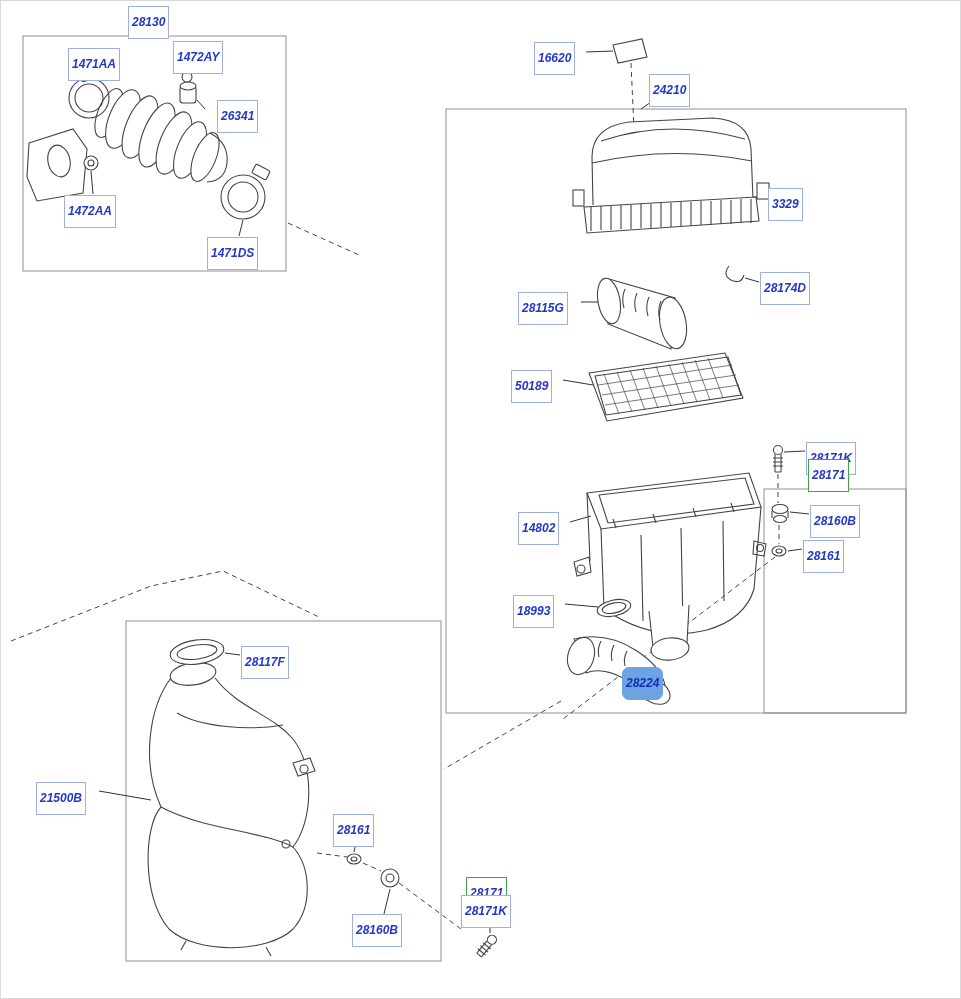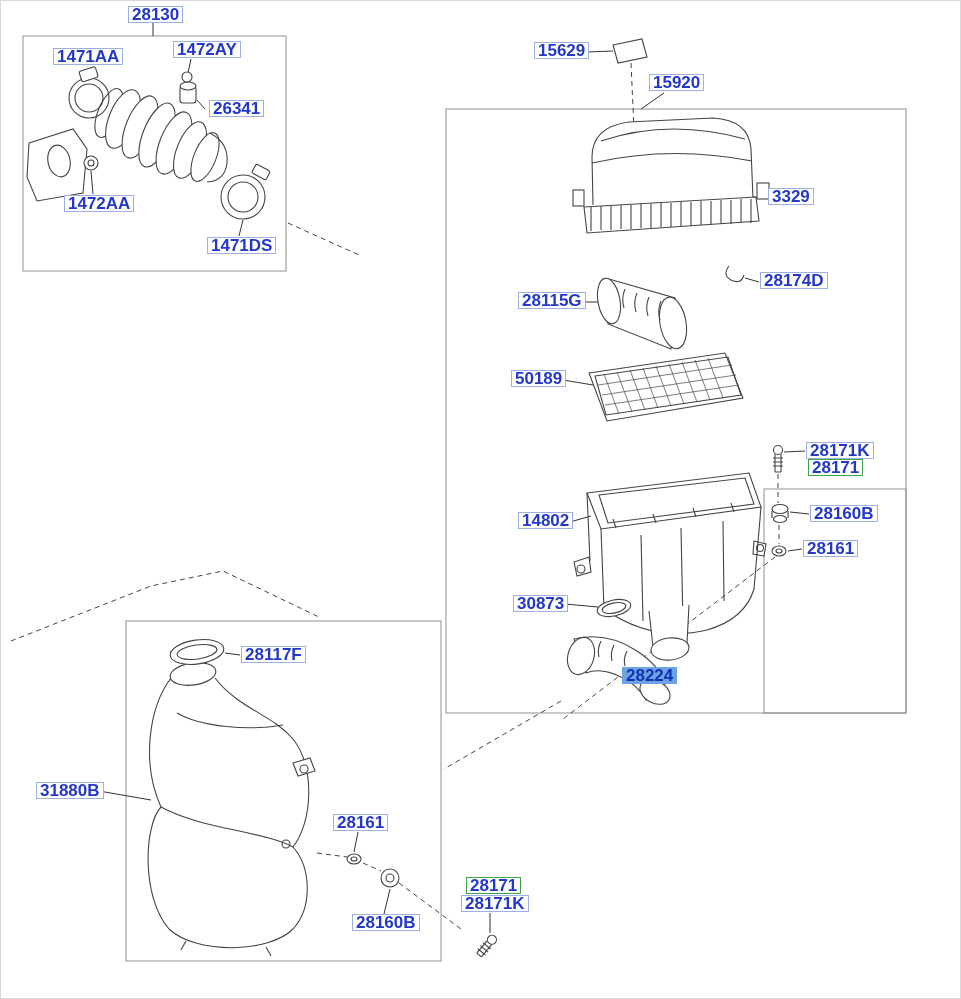--- a/index.html
+++ b/index.html
@@ -13,26 +13,26 @@
   *{margin:0;padding:0;box-sizing:border-box;}
   body{background:#fff;font-family:"Liberation Sans",sans-serif;}
   .stage{position:relative;width:961px;height:999px;background:#fff;border:1px solid #d9d9d9;overflow:hidden;}
   svg.art{position:absolute;left:0;top:0;z-index:1;}
   .boxes{stroke:#8f8f8f;fill:none;stroke-width:1;}
   .dash{stroke:var(--line,#444);fill:none;stroke-width:1;stroke-dasharray:5 4;}
   .lead{stroke:#333;fill:none;stroke-width:1;}
   .part{stroke:var(--line,#444);fill:#fff;stroke-width:1.1;}
   .part .nf{fill:none;}
   .lbl{
-    position:absolute;z-index:2;font-size:17px;font-weight:700;line-height:15px;
+    position:absolute;z-index:2;font-size:12px;font-weight:700;line-height:15px;
     color:var(--label-text);background:#fff;border:1px solid var(--label-border);
-    padding:0 3px;white-space:nowrap;cursor:pointer;
+    padding:8px 3px;white-space:nowrap;cursor:pointer;font-style:italic;
   }
   .lbl.green{border-color:var(--green-border);text-align:right;}
-  .lbl.hl{background:var(--highlight-bg);border-color:var(--highlight-bg);color:var(--highlight-text);}
+  .lbl.hl{background:var(--highlight-bg);border-color:var(--highlight-bg);color:var(--highlight-text);border-radius:7px;}
 </style>
 </head>
 <body>
 
 <div class="stage">
 
   <svg class="art" width="961" height="999" viewBox="0 0 961 999" xmlns="http://www.w3.org/2000/svg">
 
     <g class="boxes">
       <rect x="22" y="35" width="263" height="235"></rect>
@@ -205,38 +205,38 @@
 
       <g transform="rotate(40 489 941)">
         <circle cx="489" cy="938" r="4.5"></circle>
         <path class="nf" d="M486 942 L486 958 M492 942 L492 958 M486 958 L492 958 M484 946 l10 0 M484 950 l10 0 M484 954 l10 0"></path>
       </g>
 
     </g>
   </svg>
 
   <div class="lbl" style="left:127px;top:5px">28130</div>
-  <div class="lbl" style="left:52px;top:47px">1471AA</div>
+  <div class="lbl" style="left:67px;top:47px">1471AA</div>
   <div class="lbl" style="left:172px;top:40px">1472AY</div>
-  <div class="lbl" style="left:208px;top:99px">26341</div>
+  <div class="lbl" style="left:216px;top:99px">26341</div>
   <div class="lbl" style="left:63px;top:194px">1472AA</div>
   <div class="lbl" style="left:206px;top:236px">1471DS</div>
-  <div class="lbl" style="left:533px;top:41px">15629</div>
-  <div class="lbl" style="left:648px;top:73px">15920</div>
+  <div class="lbl" style="left:533px;top:41px">16620</div>
+  <div class="lbl" style="left:648px;top:73px">24210</div>
   <div class="lbl" style="left:767px;top:187px">3329</div>
   <div class="lbl" style="left:759px;top:271px">28174D</div>
   <div class="lbl" style="left:517px;top:291px">28115G</div>
   <div class="lbl" style="left:510px;top:369px">50189</div>
   <div class="lbl" style="left:805px;top:441px">28171K</div>
   <div class="lbl green" style="left:807px;top:458px">28171</div>
   <div class="lbl" style="left:809px;top:504px">28160B</div>
   <div class="lbl" style="left:802px;top:539px">28161</div>
   <div class="lbl" style="left:517px;top:511px">14802</div>
-  <div class="lbl" style="left:512px;top:594px">30873</div>
+  <div class="lbl" style="left:512px;top:594px">18993</div>
   <div class="lbl hl" style="left:621px;top:666px">28224</div>
   <div class="lbl" style="left:240px;top:645px">28117F</div>
-  <div class="lbl" style="left:35px;top:781px">31880B</div>
+  <div class="lbl" style="left:35px;top:781px">21500B</div>
   <div class="lbl" style="left:332px;top:813px">28161</div>
   <div class="lbl" style="left:351px;top:913px">28160B</div>
   <div class="lbl green" style="left:465px;top:876px">28171</div>
   <div class="lbl" style="left:460px;top:894px">28171K</div>
 
 </div>
 
 </body></html>

